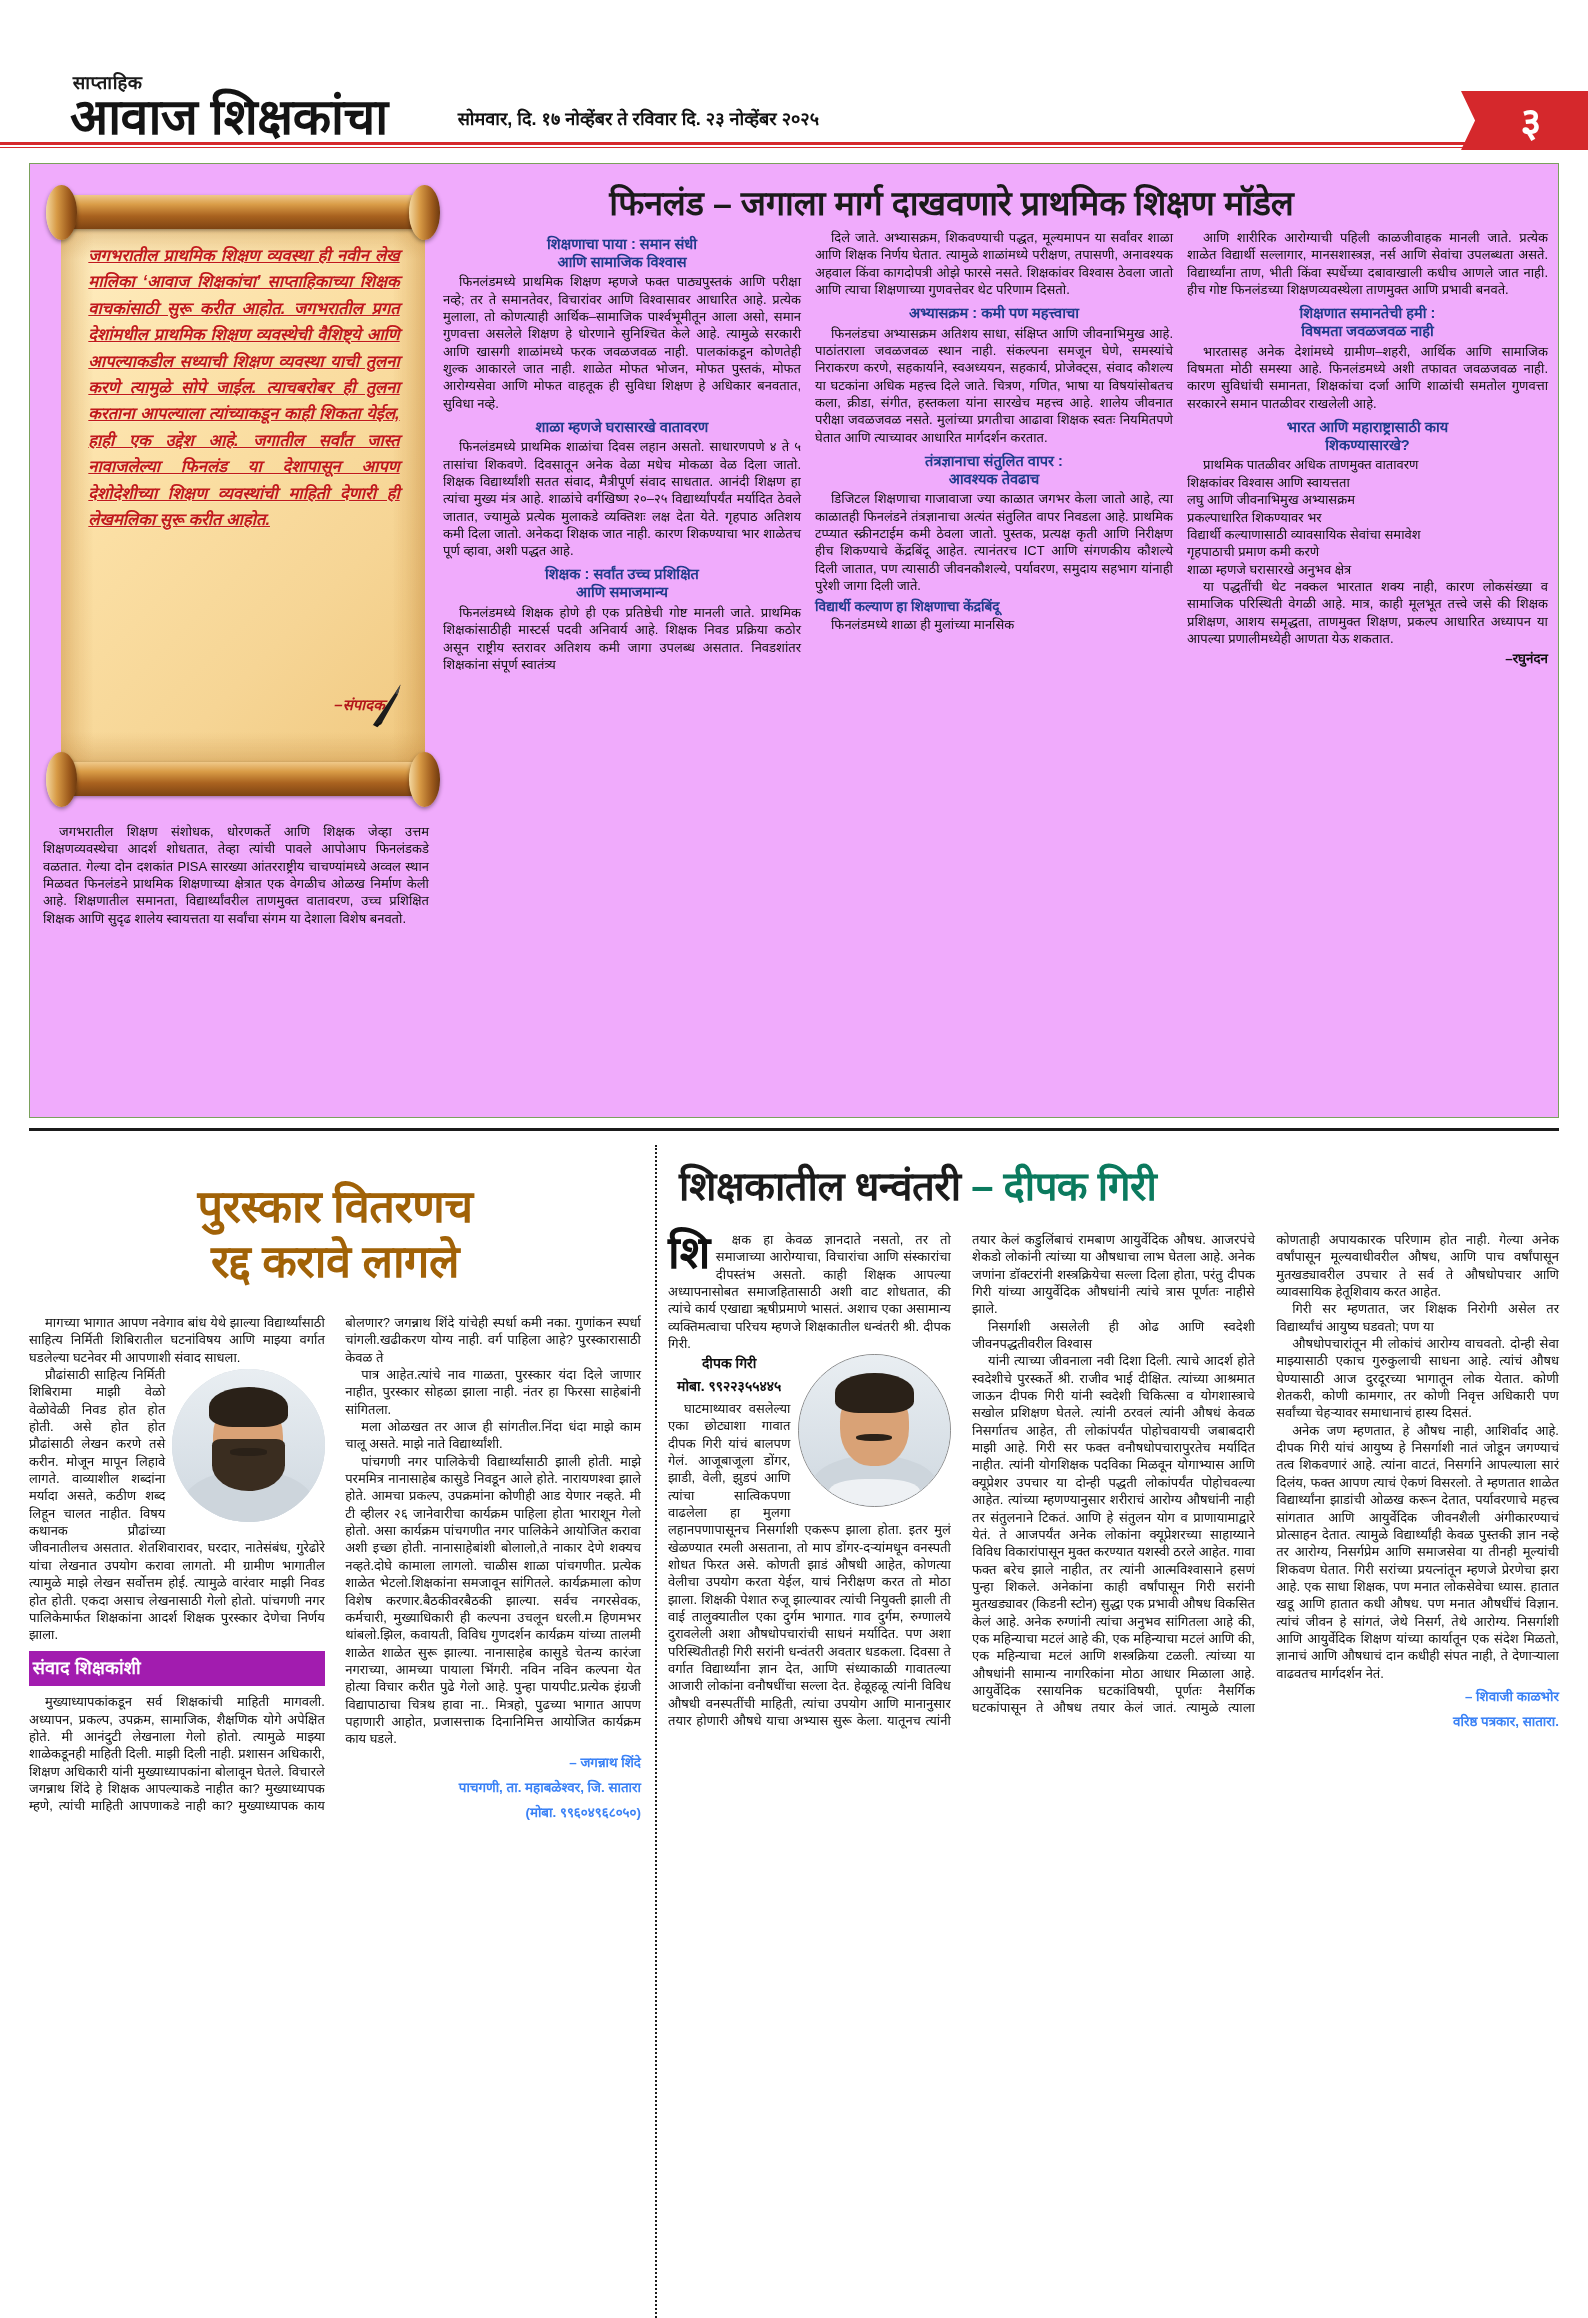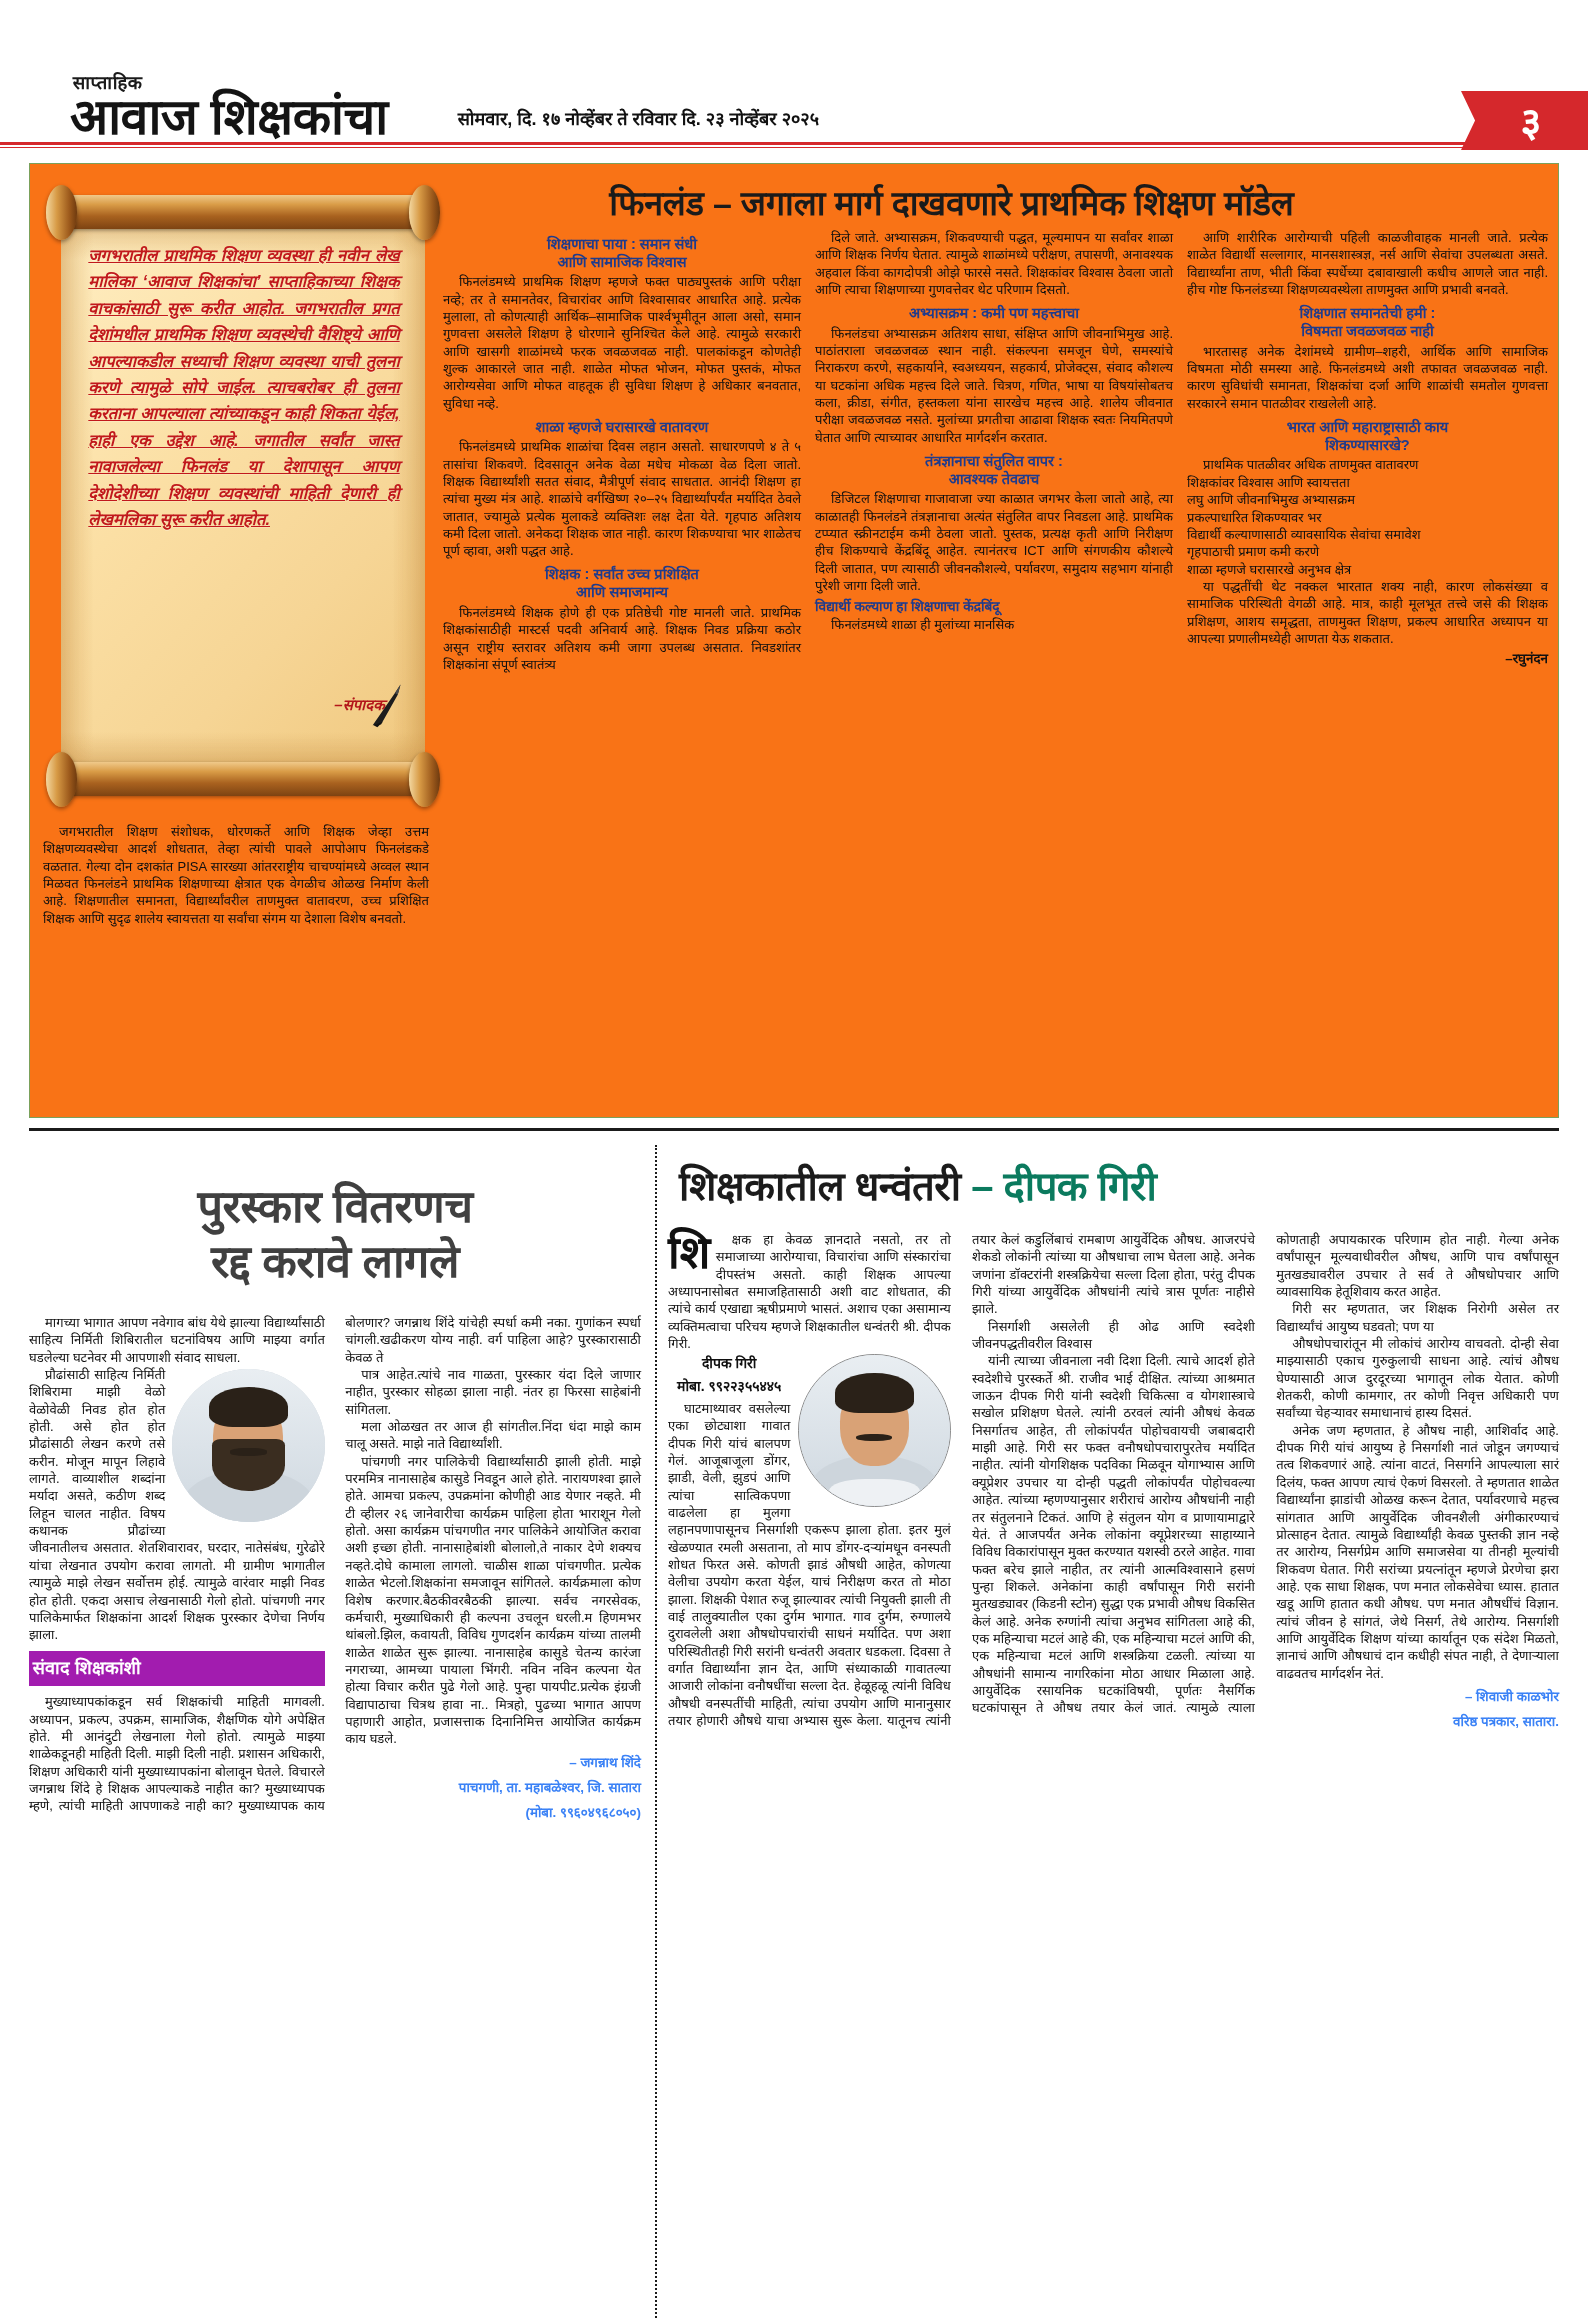--- a/index.html
+++ b/index.html
@@ -49,21 +49,21 @@
   .mast-rule2 {
     position: absolute; left: 0; right: 0; top: 147px;
     height: 1.4px; background: #d5282c;
   }
 
   
   .feature {
     position: absolute;
     left: 29px; top: 163px;
     width: 1530px; height: 955px;
-    background: #f97316;
+    background: #f0abfc;
     border: 1.9px solid #7aa15c;
     padding: 10.2px 13px 8.3px 13px;
   }
   .feature-head {
     height: 56px;
     display: flex; align-items: center; justify-content: center;
     padding-left: 315px;
   }
   .feature-head h1 {
     font-size: 34px; font-weight: 800; color: #1b1b1b;
@@ -156,21 +156,21 @@
   .vdot {
     position: absolute; width: 0; border-left: 2.3px dotted #1b1b1b;
   }
 
   
   .art-left {
     position: absolute; left: 29px; top: 1138px;
     width: 612px; height: 1298px;
   }
   .al-head {
-    text-align: center; color: #404040; font-weight: 800;
+    text-align: center; color: #a16207; font-weight: 800;
     font-size: 45px; line-height: 1.22; letter-spacing: -0.5px;
     margin-top: 42px;
   }
   .al-body {
     position: absolute; top: 176px; left: 0; right: 0; bottom: 0;
     column-count: 2; column-gap: 20.4px;
     font-size: 13px; line-height: 1.335; color: #101010;
     text-align: justify;
   }
   .al-body p { text-indent: 16px; margin: 0; }

